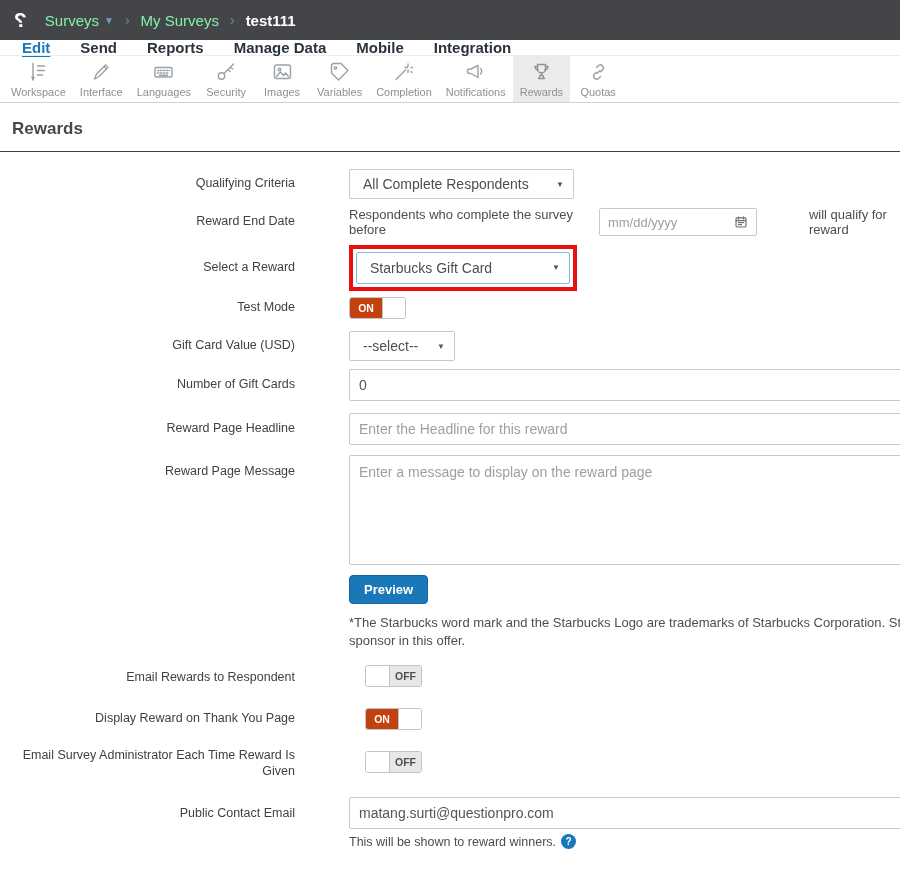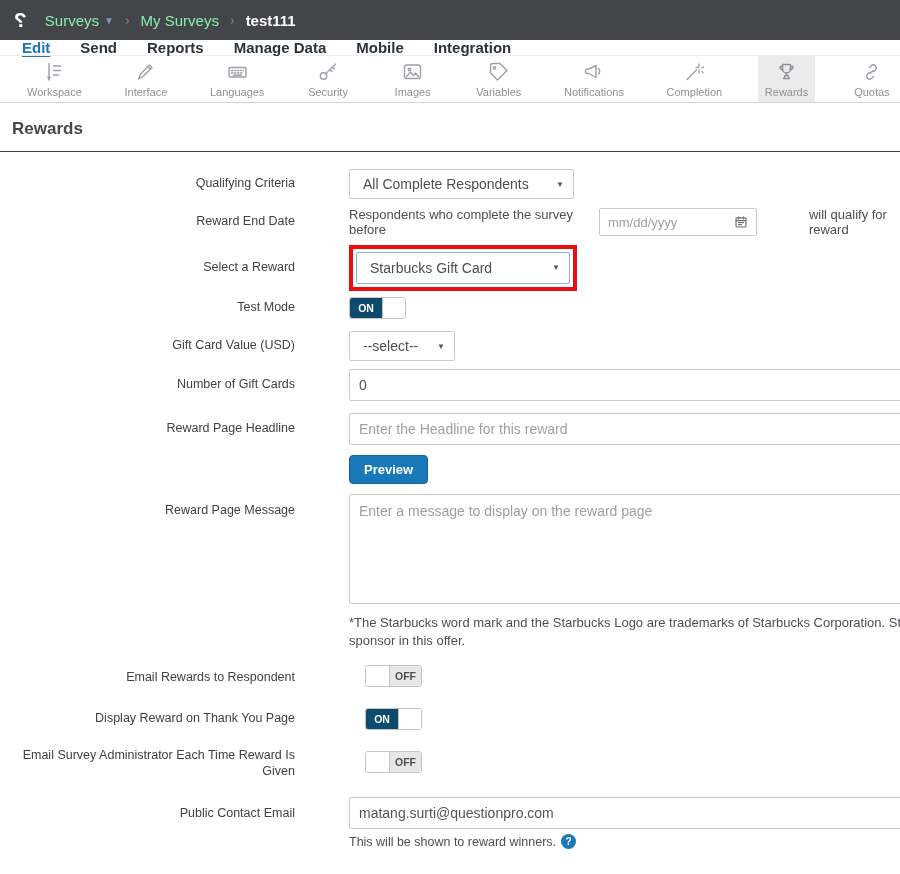--- a/index.html
+++ b/index.html
@@ -15,22 +15,22 @@
   .crumb-caret { font-size:10px; color:#6f9cc0; margin-left:5px; }
   .crumb-sep { color:#7d848b; margin:0 11px; font-size:14px; }
 
   
   .tabs { background:#fff; display:flex; align-items:center; height:16px; padding-left:22px;
     border-bottom:1px solid #ececec; }
   .tab { font-size:15px; font-weight:600; color:#2a333d; margin-right:30px; cursor:pointer; }
   .tab.active { color:#1878b8; text-decoration:underline; text-underline-offset:3px; }
 
   
-  .icon-toolbar { display:flex; align-items:stretch; padding-left:20px; height:47px;
-    border-bottom:1px solid #d2d2d2;justify-content:space-between; }
+  .icon-toolbar { display:flex; align-items:stretch; padding-left:4px; height:47px;
+    border-bottom:1px solid #d2d2d2; }
   .tool { display:flex; flex-direction:column; align-items:center; justify-content:flex-end;
     padding:4px 7px 4px; min-width:56px; cursor:pointer; }
   .tool.active { background:#ebebeb; }
   .tool svg { width:25px; height:25px; }
   .tool-label { font-size:11px; color:#8b9196; margin-top:2px; white-space:nowrap; }
 
   
   .page-title { font-size:17px; font-weight:bold; color:#44494e; padding:16px 12px 12px; }
   .title-rule { border:none; border-top:1px solid #3c4147; }
 
@@ -58,21 +58,21 @@
     border-radius:2px; height:28px; padding:0 8px; margin:0 10px; background:#fff;gap:48px; }
   .date-input { border:none; outline:none; width:78px; font-size:13px; color:#555;
     font-family:inherit; }
 
   .red-box { display:inline-block; border:4px solid #e9100d; padding:3px; }
   .sel.focus { border:1px solid #85b7da; width:214px; height:32px; line-height:30px; }
 
   .toggle { display:inline-flex; width:57px; height:22px; border:1px solid #c3c3c3;
     border-radius:3px; overflow:hidden; cursor:pointer; font-size:10.5px; font-weight:bold; }
   .toggle .seg { display:flex; align-items:center; justify-content:center; }
-  .toggle.on .seg-state { flex:0 0 32px; background:#0c4a6e; color:#fff; }
+  .toggle.on .seg-state { flex:0 0 32px; background:#c2410c; color:#fff; }
   .toggle.on .seg-knob  { flex:1; background:#fff; border-left:1px solid #c3c3c3; }
   .toggle.off .seg-knob { flex:0 0 24px; background:#fff; border-right:1px solid #c3c3c3; }
   .toggle.off .seg-state{ flex:1; background:#e7e7e7; color:#4a4f54; }
 
   .btn { display:inline-block; background:#1878b8; color:#fff; font-size:13px; font-weight:bold;
     font-family:inherit; border:1px solid #1265a0; border-radius:4px; padding:6px 14px;
     cursor:pointer; }
 
   .disclaimer { width:645px; font-size:13px; color:#4a4f54; line-height:1.35; }
 
@@ -145,32 +145,32 @@
   </div>
   <div class="tool">
     <svg viewBox="0 0 24 24" fill="none" stroke="#9aa1a7" stroke-width="1.4" stroke-linecap="round" stroke-linejoin="round">
       <path d="M13.5 3.5L20.5 10.5 11 20 4 13 4 6A2.5 2.5 0 0 1 6.5 3.5Z"></path>
         <circle cx="8" cy="7.8" r="1.2"></circle>
       </svg>
     <span class="tool-label">Variables</span>
   </div>
   <div class="tool">
     <svg viewBox="0 0 24 24" fill="none" stroke="#9aa1a7" stroke-width="1.4" stroke-linecap="round" stroke-linejoin="round">
-      <path d="M14.5 5.5v12L7.5 13.5H6a2 2 0 0 1-2-2v-.5a2 2 0 0 1 2-2h1.5l7-3.5z"></path>
-      <path d="M17 8.5c1.6 1.2 1.6 4.3 0 5.5"></path>
-      </svg>
-    <span class="tool-label">Notifications</span>
-  </div>
-  <div class="tool">
-    <svg viewBox="0 0 24 24" fill="none" stroke="#9aa1a7" stroke-width="1.4" stroke-linecap="round" stroke-linejoin="round">
       <path d="M4.5 19.5L14 10"></path>
         <path d="M16.5 4v2.5M16.5 10v2.5M13.5 7.5H16M19.5 7.5H21"></path>
       <path d="M19.5 11.5l1 1"></path>
       </svg>
     <span class="tool-label">Completion</span>
+  </div>
+  <div class="tool">
+    <svg viewBox="0 0 24 24" fill="none" stroke="#9aa1a7" stroke-width="1.4" stroke-linecap="round" stroke-linejoin="round">
+      <path d="M14.5 5.5v12L7.5 13.5H6a2 2 0 0 1-2-2v-.5a2 2 0 0 1 2-2h1.5l7-3.5z"></path>
+      <path d="M17 8.5c1.6 1.2 1.6 4.3 0 5.5"></path>
+      </svg>
+    <span class="tool-label">Notifications</span>
   </div>
   <div class="tool active">
     <svg viewBox="0 0 24 24" fill="none" stroke="#8b9298" stroke-width="1.4" stroke-linecap="round" stroke-linejoin="round">
       <path d="M8 4.5h8v4.5a4 4 0 0 1-8 0z"></path>
       <path d="M8 6.5H5.5a3 3 0 0 0 3 3.2M16 6.5h2.5a3 3 0 0 1-3 3.2"></path>
       <path d="M12 13v2.5M10.5 15.5h3l1 3h-5z M9 18.5h6"></path>
       </svg>
     <span class="tool-label">Rewards</span>
   </div>
   <div class="tool">
@@ -253,31 +253,31 @@
     </div>
   </div>
 
   <div class="row mb10">
     <div class="lbl">Reward Page Headline</div>
     <div class="ctl">
       <input class="txt" type="text" placeholder="Enter the Headline for this reward" style="">
     </div>
   </div>
 
+  <div class="row top mb6">
+    <div class="lbl">Reward Page Message</div>
+    <div class="ctl">
+      <textarea class="txt" placeholder="Enter a message to display on the reward page" style=""></textarea>
+    </div>
+  </div>
+
   <div class="row mb10">
     <div class="lbl"></div>
     <div class="ctl">
       <button class="btn">Preview</button>
-    </div>
-  </div>
-
-  <div class="row top mb6">
-    <div class="lbl">Reward Page Message</div>
-    <div class="ctl">
-      <textarea class="txt" placeholder="Enter a message to display on the reward page" style=""></textarea>
     </div>
   </div>
 
   <div class="row top mb16">
     <div class="lbl"></div>
     <div class="ctl" style="flex:0 0 645px; width:645px;">
       <div class="disclaimer">*The Starbucks word mark and the Starbucks Logo are trademarks of Starbucks Corporation. Starbucks is not a sponsor in this offer.</div>
     </div>
   </div>
 

